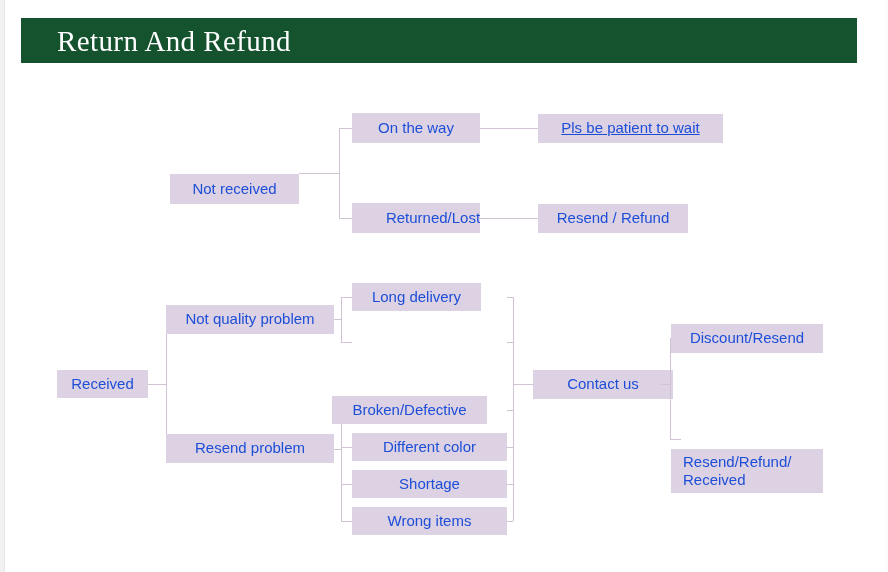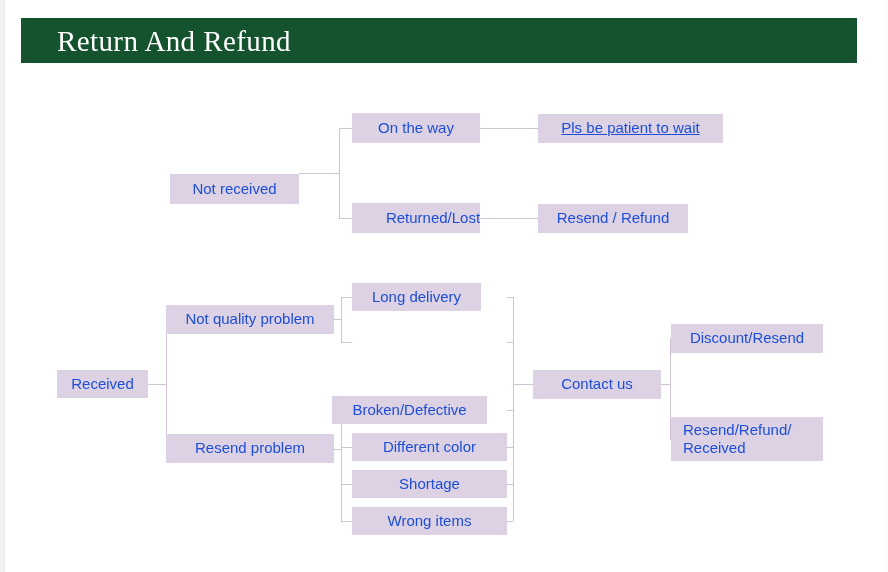--- a/index.html
+++ b/index.html
@@ -64,20 +64,21 @@
     align-items: center;
     justify-content: center;
     text-align: center;
     box-sizing: border-box;
     padding: 0 6px;
   }
   .node.left-align {
     justify-content: flex-start;
     text-align: left;
     padding-left: 12px;
+    margin-top: 32px;
   }
 
   
   .conn-h {
     position: absolute;
     height: 1px;
     background: #cfc3d4;
   }
   .conn-v {
     position: absolute;
@@ -152,21 +153,21 @@
 
   <div class="conn-h" style="left:507px; top:297px; width:6px;"></div>
   <div class="conn-h" style="left:507px; top:342px; width:6px;"></div>
   <div class="conn-h" style="left:507px; top:410px; width:6px;"></div>
   <div class="conn-h" style="left:507px; top:447px; width:6px;"></div>
   <div class="conn-h" style="left:507px; top:484px; width:6px;"></div>
   <div class="conn-h" style="left:507px; top:521px; width:6px;"></div>
   <div class="conn-v" style="left:513px; top:297px; height:224px;"></div>
   <div class="conn-h" style="left:513px; top:384px; width:20px;"></div>
 
-  <div class="node" style="left:533px; top:370px; width:128px; height:29px;">Contact us</div>
+  <div class="node" style="left:533px; top:370px; width:140px; height:29px;">Contact us</div>
 
   <div class="conn-h" style="left:661px; top:384px; width:9px;"></div>
   <div class="conn-v" style="left:670px; top:338px; height:101px;"></div>
   <div class="conn-h" style="left:670px; top:338px; width:11px;"></div>
   <div class="conn-h" style="left:670px; top:439px; width:11px;"></div>
 
   <div class="node" style="left:671px; top:324px; width:152px; height:29px;">Discount/Resend</div>
 
   <div class="node left-align" style="left:671px; top:417px; width:152px; height:44px;">
     <div>

